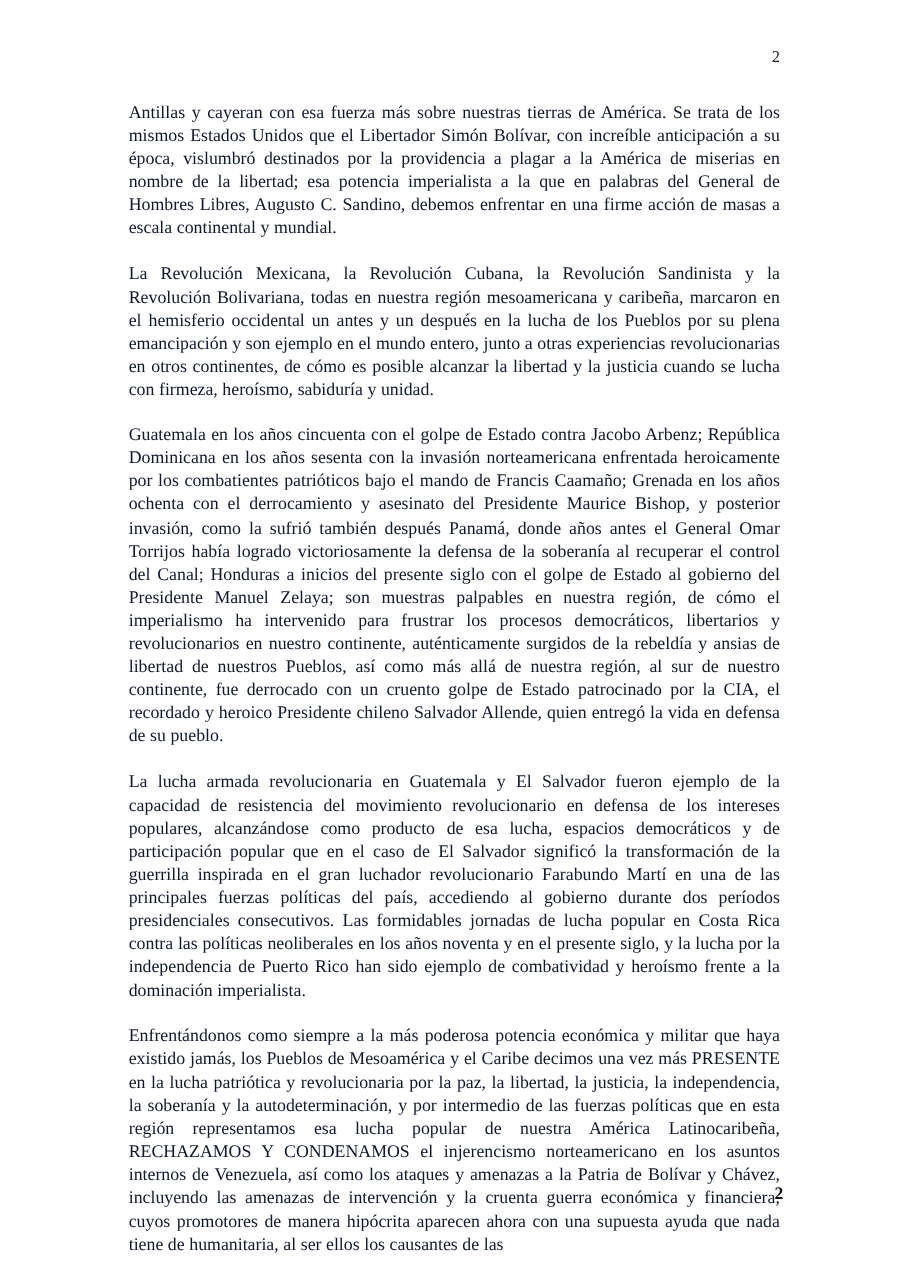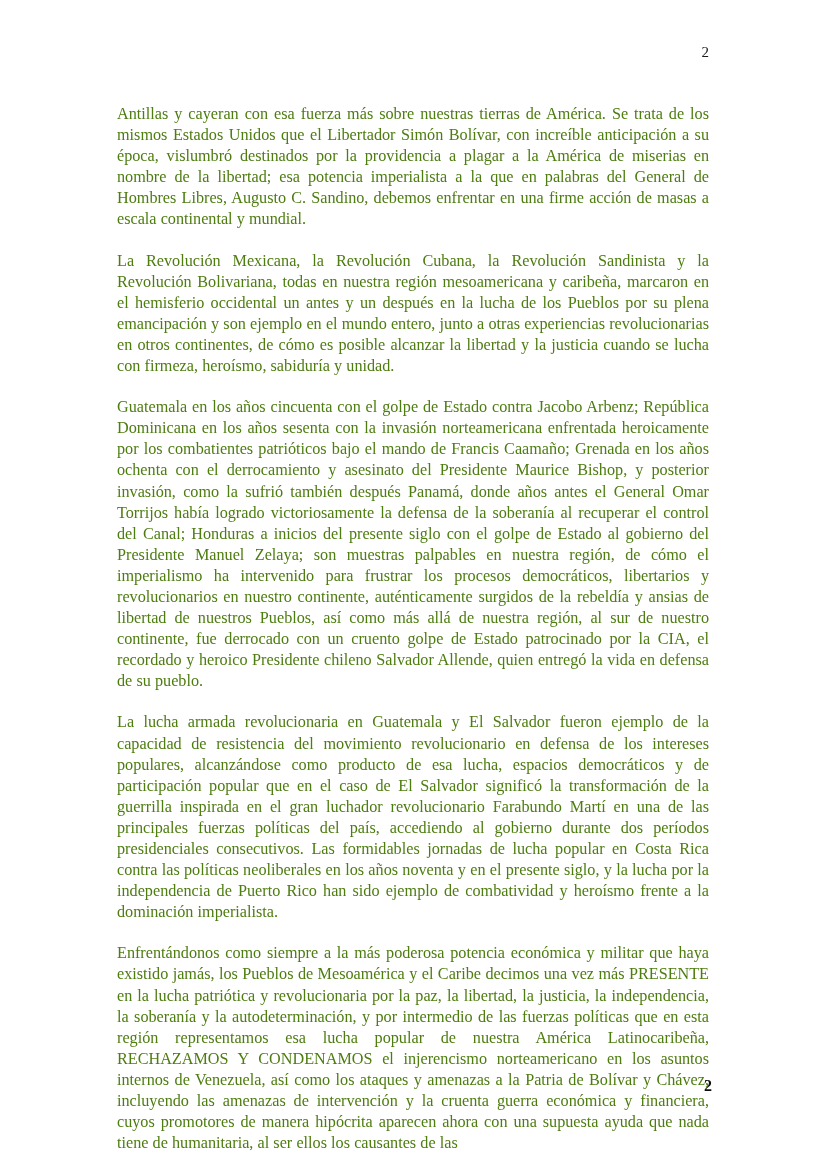--- a/index.html
+++ b/index.html
@@ -42,27 +42,27 @@
     line-height: 1;
     color: #0d0d0d;
   }
   .body-text {
     position: absolute;
     top: 92px;
     left: 117px;
     width: 592px;
   }
   p.para {
-    margin: 12px 0 20px 0;
+    margin: 0 0 20px 0;
     padding: 0;
     font-size: 16.2px;
     line-height: 21.1px;
     text-align: justify;
     text-justify: inter-word;
-    color: #4d7c0f;
+    color: #0f172a;
     word-spacing: 0.1px;
     -webkit-font-smoothing: antialiased;
   }
   p.para:last-child {
     margin-bottom: 0;
   }
 </style>
 </head>
 <body>
 

